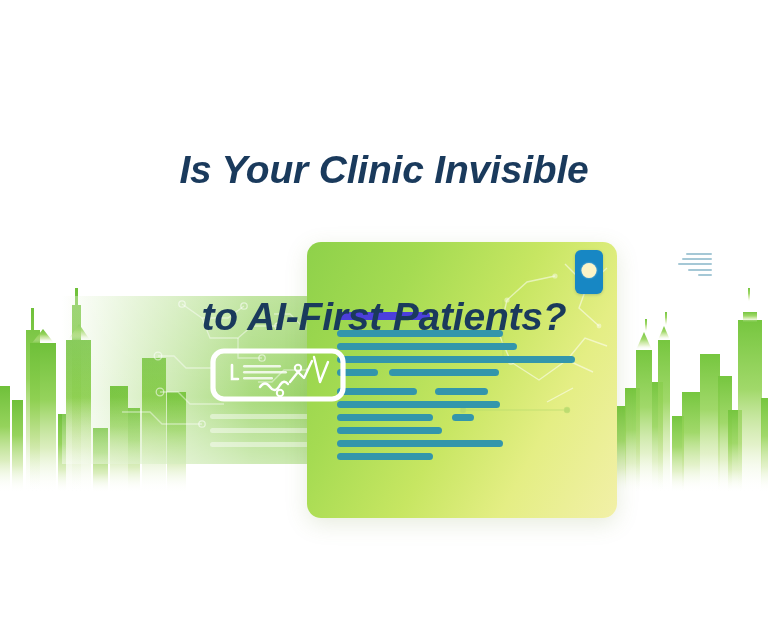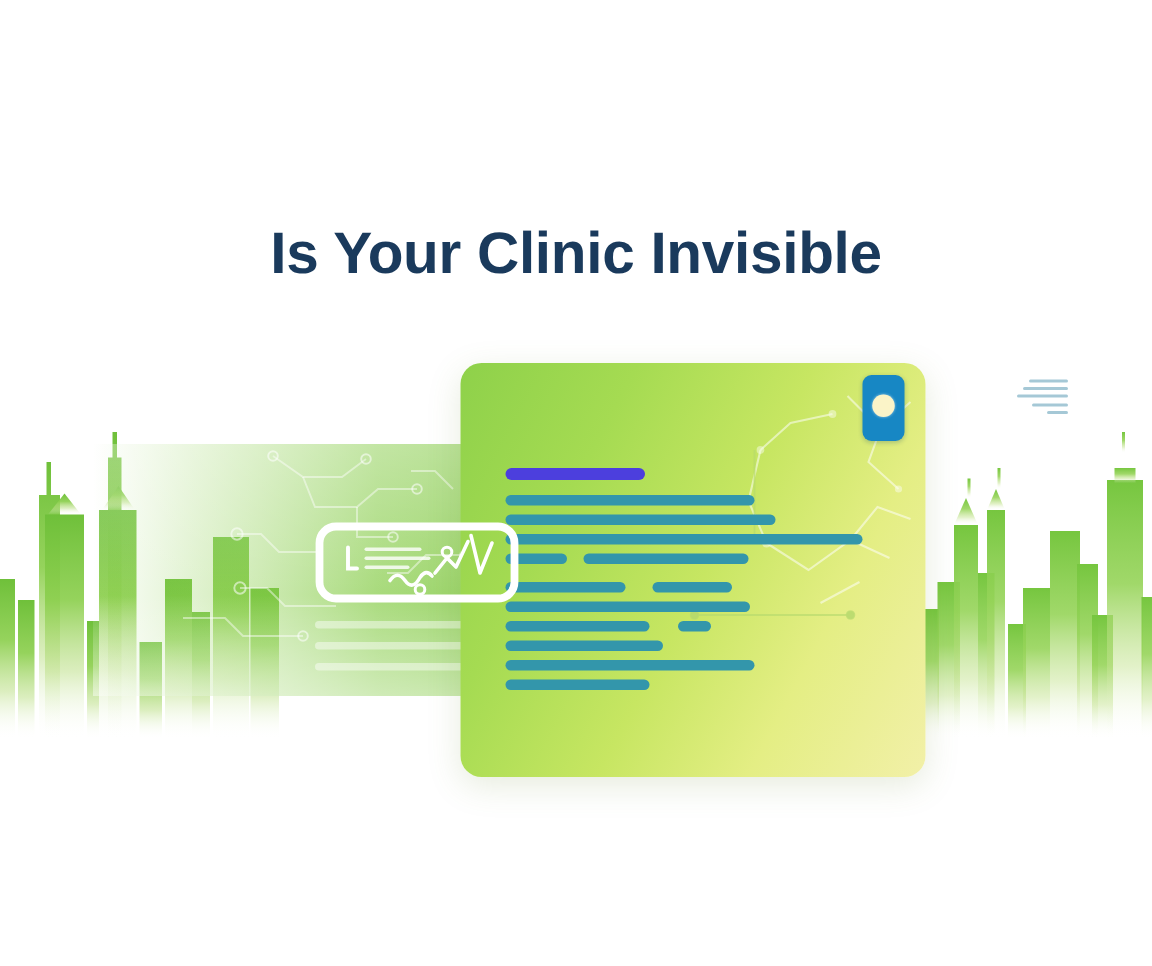--- a/index.html
+++ b/index.html
@@ -17,20 +17,21 @@
   .headline{
     position:absolute;left:0;top:52px;width:768px;
     text-align:center;
     color:#1a3a5c;
     font-weight:bold;
     font-size:39px;
     line-height:47px;
     letter-spacing:-0.2px;
     z-index:40;
     white-space:pre;
+    font-style:italic;
   }
   .headline .l1{display:block;}
   .headline .l2{display:block;margin-top:6px;}
 
   
   .skyline{position:absolute;z-index:5;pointer-events:none;}
   #skyline-left{left:-4px;top:288px;width:190px;height:205px;}
   #skyline-right{left:612px;top:288px;width:160px;height:205px;}
 
   
@@ -83,20 +84,21 @@
     z-index:30;pointer-events:none;
   }
 </style>
 </head>
 <body style="background: rgb(255, 255, 255);">
 
 <div id="stage">
 
   <div class="headline" style="color: rgb(26, 58, 92);">
     <span class="l1">Is Your Clinic Invisible</span>
+    <span class="l2">to AI-First Patients?</span>
   </div>
 
   <svg class="skyline" id="skyline-left" viewBox="0 0 190 205" preserveAspectRatio="none">
     <defs>
       <linearGradient id="gSkyL" x1="0" y1="0" x2="0" y2="1">
         <stop offset="0%" stop-color="#6fc03a" stop-opacity="1"></stop>
         <stop offset="38%" stop-color="#8ccf4e" stop-opacity=".92"></stop>
         <stop offset="70%" stop-color="#bee08a" stop-opacity=".55"></stop>
         <stop offset="100%" stop-color="#ffffff" stop-opacity="0"></stop>
       </linearGradient>

